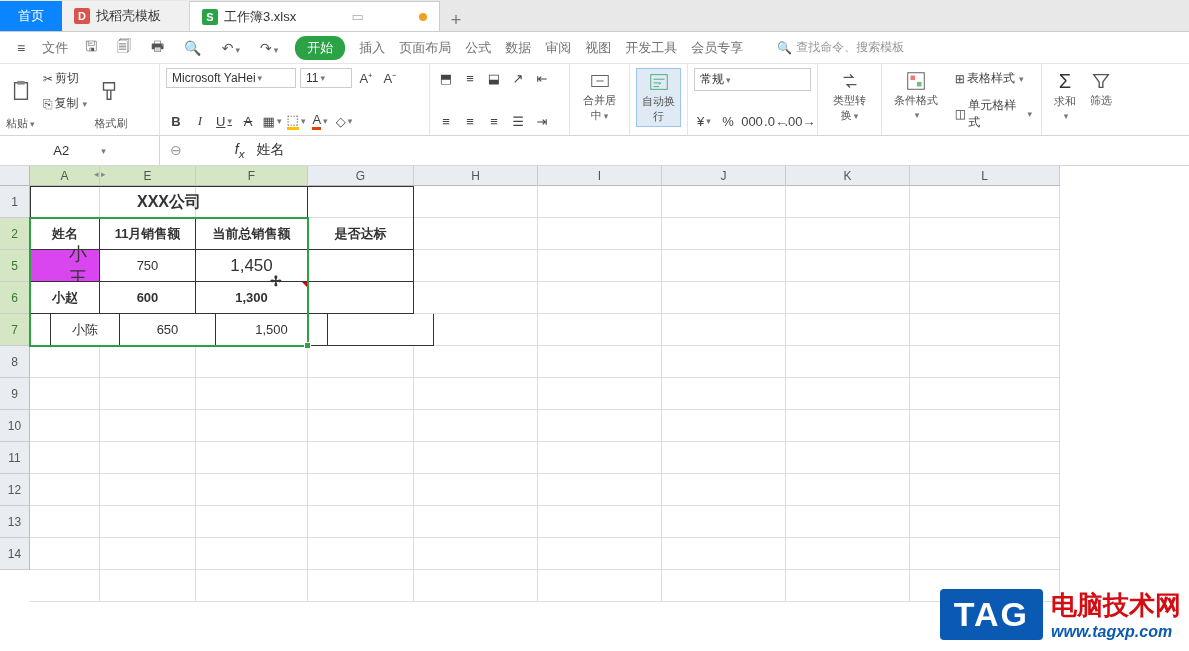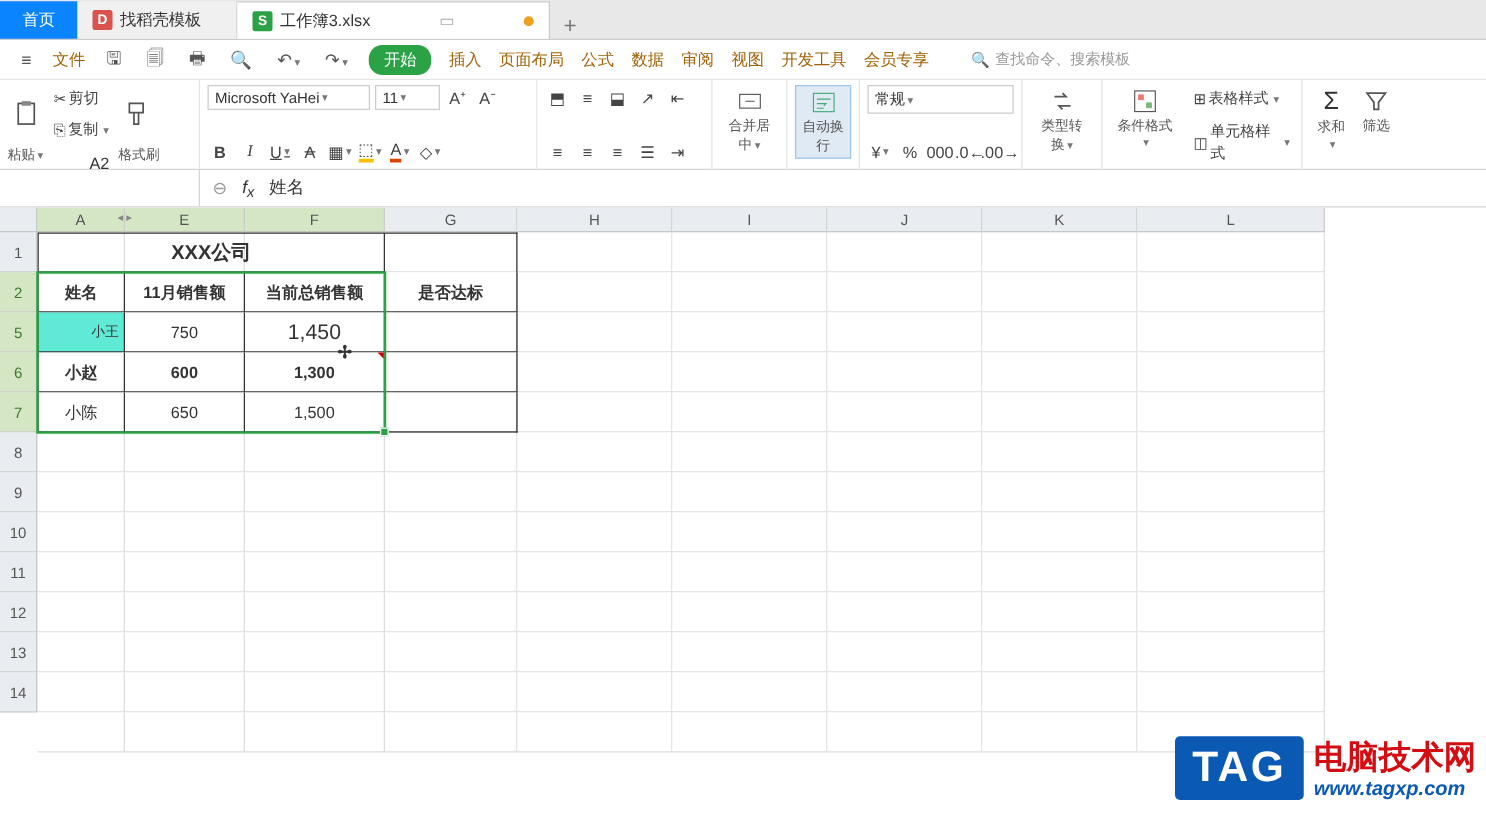--- a/index.html
+++ b/index.html
@@ -13,39 +13,39 @@
 .tab.file { background:#fff; width:250px; border-top:1px solid #ccc; border-right:1px solid #ccc;}
 .tab .ico { width:16px; height:16px; display:inline-flex; align-items:center; justify-content:center; border-radius:2px; font-size:11px; font-weight:bold; color:#fff; }
 .bg-red { background:#d9534f; } .bg-green { background:#2ba245; }
 .dot { width:8px; height:8px; border-radius:50%; background:#f0a020; margin-left:auto; }
 .newtab { width:32px; text-align:center; font-size:18px; color:#777; }
 
 
 .menubar { height:32px; display:flex; align-items:center; gap:14px; padding:0 14px; border-bottom:1px solid #e5e5e5; }
 .menuicon { font-size:14px; color:#555; padding:2px 3px; }
 .menu-start { background:#2ba245; color:#fff; padding:3px 12px; border-radius:11px; font-size:13px; }
-.menu-item { font-size:13px; color:#a16207; cursor:pointer; }
+.menu-item { font-size:13px; color:#737373; cursor:pointer; }
 .search-box { margin-left:20px; font-size:12px; color:#999; display:flex; align-items:center; gap:4px;}
 
 
 .ribbon { height:72px; display:flex; border-bottom:1px solid #d5d5d5; background:#fff; }
 .rgroup { display:flex; flex-direction:column; justify-content:space-between; padding:4px 6px; border-right:1px solid #e5e5e5; }
 .rrow { display:flex; align-items:center; gap:4px; }
 .rbtn { font-size:12px; color:#444; padding:2px 3px; display:inline-flex; align-items:center; gap:2px; }
 .biglabel { font-size:11px; color:#555; text-align:center; }
 .dropdown { border:1px solid #ccc; padding:2px 5px; font-size:12px; background:#fff; display:inline-flex; align-items:center; justify-content:flex-start;}
 .font-name { width:130px; } .font-size { width:52px; }
 .fmt-btn { width:20px; height:20px; display:inline-flex; align-items:center; justify-content:center; font-size:13px; color:#444; border:1px solid transparent;}
 .stack { display:flex; flex-direction:column; align-items:center; gap:1px; padding:2px 4px;}
 .stack svg { width:22px; height:22px; }
 .active-bg { background:#e0eaf5; border:1px solid #9ec5eb; }
 
 
 .fbar { height:30px; display:flex; align-items:center; border-bottom:1px solid #d5d5d5; }
-.namebox { width:160px; height:100%; border-right:1px solid #d5d5d5; display:flex; align-items:center; justify-content:center; gap:30px; padding:0 8px; font-size:13px;flex-direction:column;}
+.namebox { width:160px; height:100%; border-right:1px solid #d5d5d5; display:flex; align-items:center; justify-content:center; gap:30px; padding:0 8px; font-size:13px;}
 .fxarea { display:flex; align-items:center; gap:12px; padding:0 10px; font-size:14px; flex:1;}
 
 
 .sheet { position:relative; height:462px; overflow:hidden; }
 .corner { position:absolute; left:0; top:0; width:30px; height:20px; background:#e9edf1; border-right:1px solid #bbb; border-bottom:1px solid #bbb; }
 .colhdrs { position:absolute; left:30px; top:0; height:20px; display:flex; }
 .colhdr { background:#e9edf1; border-right:1px solid #ccc; border-bottom:1px solid #bbb; display:flex; align-items:center; justify-content:center; font-size:12px; color:#555; }
 .colhdr.sel { background:#d4e6c3; }
 .rowhdrs { position:absolute; left:0; top:20px; width:30px; }
 .rowhdr { background:#e9edf1; border-bottom:1px solid #ccc; border-right:1px solid #bbb; display:flex; align-items:center; justify-content:center; font-size:12px; color:#555; height:32px;}
@@ -261,21 +261,21 @@
   </div>
 </div>
 
 <div class="fbar">
   <div class="namebox">
     <span>A2</span>
     <span class="chev">▾</span>
   </div>
   <div class="fxarea">
     <span style="color:#999;">⊖</span>
-    <span style="font-style:italic;">f<sub>x</sub></span>
+    <span style="font-style:italic;margin-left:41px;">f<sub>x</sub></span>
     <span>姓名</span>
   </div>
 </div>
 
 <div class="sheet">
   <div class="corner"></div>
   <div class="colhdrs" id="colhdrs">
       <div class="colhdr sel" style="width: 70px;">A</div>
       <div class="colhdr sel" style="width: 96px;">E</div>
       <div class="colhdr sel" style="width: 112px;">F</div>
@@ -453,32 +453,32 @@
   <div style="position:absolute;left:308px;top:20px;width:106px;height:160px;border-right:1px solid #333;border-top:1px solid #333;border-bottom:1px solid #333;"></div>
 
   <div style="position:absolute;left:30px;top:52px;" id="tablebody">
       <div style="display: flex; height: 32px;">
         <div style="width: 70px; height: 32px; border-top: none; border-right: 1px solid rgb(51, 51, 51); border-bottom: 1px solid rgb(51, 51, 51); border-left: 1px solid rgb(51, 51, 51); border-image: initial; display: flex; align-items: center; justify-content: center; font-weight: bold; font-size: 13px; background: rgb(255, 255, 255);">姓名</div>
         <div style="width: 96px; height: 32px; border-top: none; border-right: 1px solid rgb(51, 51, 51); border-bottom: 1px solid rgb(51, 51, 51); border-left: none; border-image: initial; display: flex; align-items: center; justify-content: center; font-weight: bold; font-size: 13px; background: rgb(255, 255, 255);">11月销售额</div>
         <div style="width: 112px; height: 32px; border-top: none; border-right: 1px solid rgb(51, 51, 51); border-bottom: 1px solid rgb(51, 51, 51); border-left: none; border-image: initial; display: flex; align-items: center; justify-content: center; font-weight: bold; font-size: 13px; background: rgb(255, 255, 255);">当前总销售额</div>
         <div style="width: 106px; height: 32px; border-top: none; border-right: 1px solid rgb(51, 51, 51); border-bottom: 1px solid rgb(51, 51, 51); border-left: none; border-image: initial; display: flex; align-items: center; justify-content: center; font-weight: bold; font-size: 13px; background: rgb(255, 255, 255);">是否达标</div>
       </div>
       <div style="display: flex; height: 32px;">
-        <div style="width: 70px; height: 32px; border-top: none; border-right: 1px solid rgb(51, 51, 51); border-bottom: 1px solid rgb(51, 51, 51); border-left: 1px solid rgb(51, 51, 51); border-image: initial; display: flex; align-items: center; justify-content: center; font-size: 11px; background: #5eead4; position: relative; padding-left: 38px;">小王</div>
+        <div style="width: 70px; height: 32px; border-top: none; border-right: 1px solid rgb(51, 51, 51); border-bottom: 1px solid rgb(51, 51, 51); border-left: 1px solid rgb(51, 51, 51); border-image: initial; display: flex; align-items: center; justify-content: center; font-size: 18px; background: #d946ef; position: relative; padding-left: 38px;">小王</div>
         <div style="width: 96px; height: 32px; border-top: none; border-right: 1px solid rgb(51, 51, 51); border-bottom: 1px solid rgb(51, 51, 51); border-left: none; border-image: initial; display: flex; align-items: center; justify-content: center; font-size: 13px; background: rgb(255, 255, 255); position: relative;">750</div>
         <div style="width: 112px; height: 32px; border-top: none; border-right: 1px solid rgb(51, 51, 51); border-bottom: 1px solid rgb(51, 51, 51); border-left: none; border-image: initial; display: flex; align-items: center; justify-content: center; font-size: 17px; background: rgb(255, 255, 255); position: relative;">1,450</div>
         <div style="width: 106px; height: 32px; border-top: none; border-right: 1px solid rgb(51, 51, 51); border-bottom: 1px solid rgb(51, 51, 51); border-left: none; border-image: initial; display: flex; align-items: center; justify-content: center; font-size: 13px; background: rgb(255, 255, 255); position: relative;"></div>
       </div>
       <div style="display: flex; height: 32px; font-weight: bold;">
         <div style="width: 70px; height: 32px; border-top: none; border-right: 1px solid rgb(51, 51, 51); border-bottom: 1px solid rgb(51, 51, 51); border-left: 1px solid rgb(51, 51, 51); border-image: initial; display: flex; align-items: center; justify-content: center; font-size: 13px; background: rgb(255, 255, 255); position: relative;">小赵</div>
         <div style="width: 96px; height: 32px; border-top: none; border-right: 1px solid rgb(51, 51, 51); border-bottom: 1px solid rgb(51, 51, 51); border-left: none; border-image: initial; display: flex; align-items: center; justify-content: center; font-size: 13px; background: rgb(255, 255, 255); position: relative;">600</div>
         <div style="width: 112px; height: 32px; border-top: none; border-right: 1px solid rgb(51, 51, 51); border-bottom: 1px solid rgb(51, 51, 51); border-left: none; border-image: initial; display: flex; align-items: center; justify-content: center; font-size: 13px; background: rgb(255, 255, 255); position: relative;">1,300</div>
         <div style="width: 106px; height: 32px; border-top: none; border-right: 1px solid rgb(51, 51, 51); border-bottom: 1px solid rgb(51, 51, 51); border-left: none; border-image: initial; display: flex; align-items: center; justify-content: center; font-size: 13px; background: rgb(255, 255, 255); position: relative;"></div>
       </div>
-      <div style="display: flex; height: 32px;">
+      <div style="display: flex; height: 32px; padding-left: 20px;">
         <div style="width: 70px; height: 32px; border-top: none; border-right: 1px solid rgb(51, 51, 51); border-bottom: 1px solid rgb(51, 51, 51); border-left: 1px solid rgb(51, 51, 51); border-image: initial; display: flex; align-items: center; justify-content: center; font-size: 13px; background: rgb(255, 255, 255); position: relative;">小陈</div>
         <div style="width: 96px; height: 32px; border-top: none; border-right: 1px solid rgb(51, 51, 51); border-bottom: 1px solid rgb(51, 51, 51); border-left: none; border-image: initial; display: flex; align-items: center; justify-content: center; font-size: 13px; background: rgb(255, 255, 255); position: relative;">650</div>
         <div style="width: 112px; height: 32px; border-top: none; border-right: 1px solid rgb(51, 51, 51); border-bottom: 1px solid rgb(51, 51, 51); border-left: none; border-image: initial; display: flex; align-items: center; justify-content: center; font-size: 13px; background: rgb(255, 255, 255); position: relative;">1,500</div>
         <div style="width: 106px; height: 32px; border-top: none; border-right: 1px solid rgb(51, 51, 51); border-bottom: 1px solid rgb(51, 51, 51); border-left: none; border-image: initial; display: flex; align-items: center; justify-content: center; font-size: 13px; background: rgb(255, 255, 255); position: relative;"></div>
       </div>
     </div>
 
   <div style="position:absolute;left:94px;top:3px;font-size:9px;color:#888;">◂ ▸</div>
 
   <div class="selection" style="left:29px;top:51px;width:280px;height:130px;">

